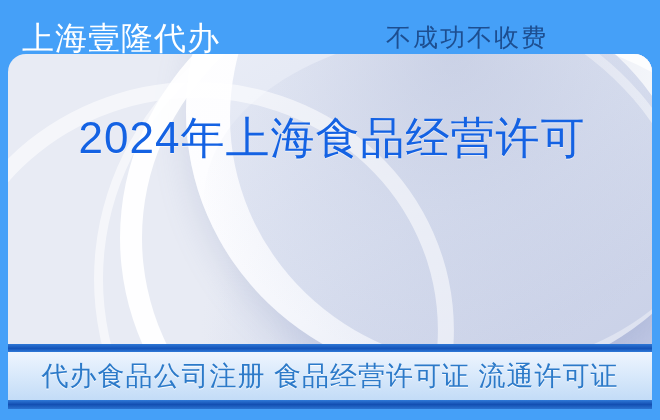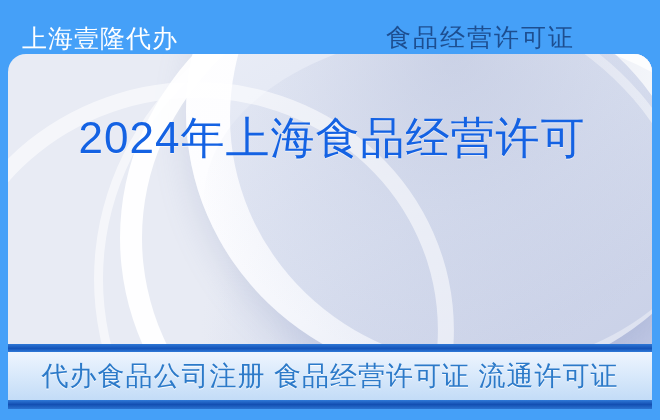--- a/index.html
+++ b/index.html
@@ -26,21 +26,21 @@
 
   
   .header-band {
     position: absolute;
     left: 0; top: 0;
     width: 660px; height: 78px;
   }
   .brand {
     position: absolute;
     left: 22px; top: 22px;
-    font-size: 25px;
+    font-size: 32px;
     line-height: 32px;
     color: #ffffff;
     letter-spacing: 1px;
     white-space: nowrap;
   }
   .tagline {
     position: absolute;
     left: 386px; top: 20px;
     font-size: 25px;
     line-height: 34px;
@@ -198,21 +198,21 @@
     <div class="ring-outer"></div>
     <div class="ring-inner"></div>
     <div class="arc-band"></div>
     <div class="arc-band-2"></div>
     <div class="ring-shade"></div>
     <div class="sweep"></div>
   </div>
 
   <div class="brand">上海壹隆代办</div>
 
-  <div class="tagline">食品经营许可证</div>
+  <div class="tagline">不成功不收费</div>
 
   <div class="headline">
     <div class="headline-l1">2024年上海食品经营许可</div>
   </div>
 
   <div class="footer-rule"></div>
 
   <div class="footer">
     <span class="footer-text">代办食品公司注册 食品经营许可证 流通许可证</span>
   </div>

